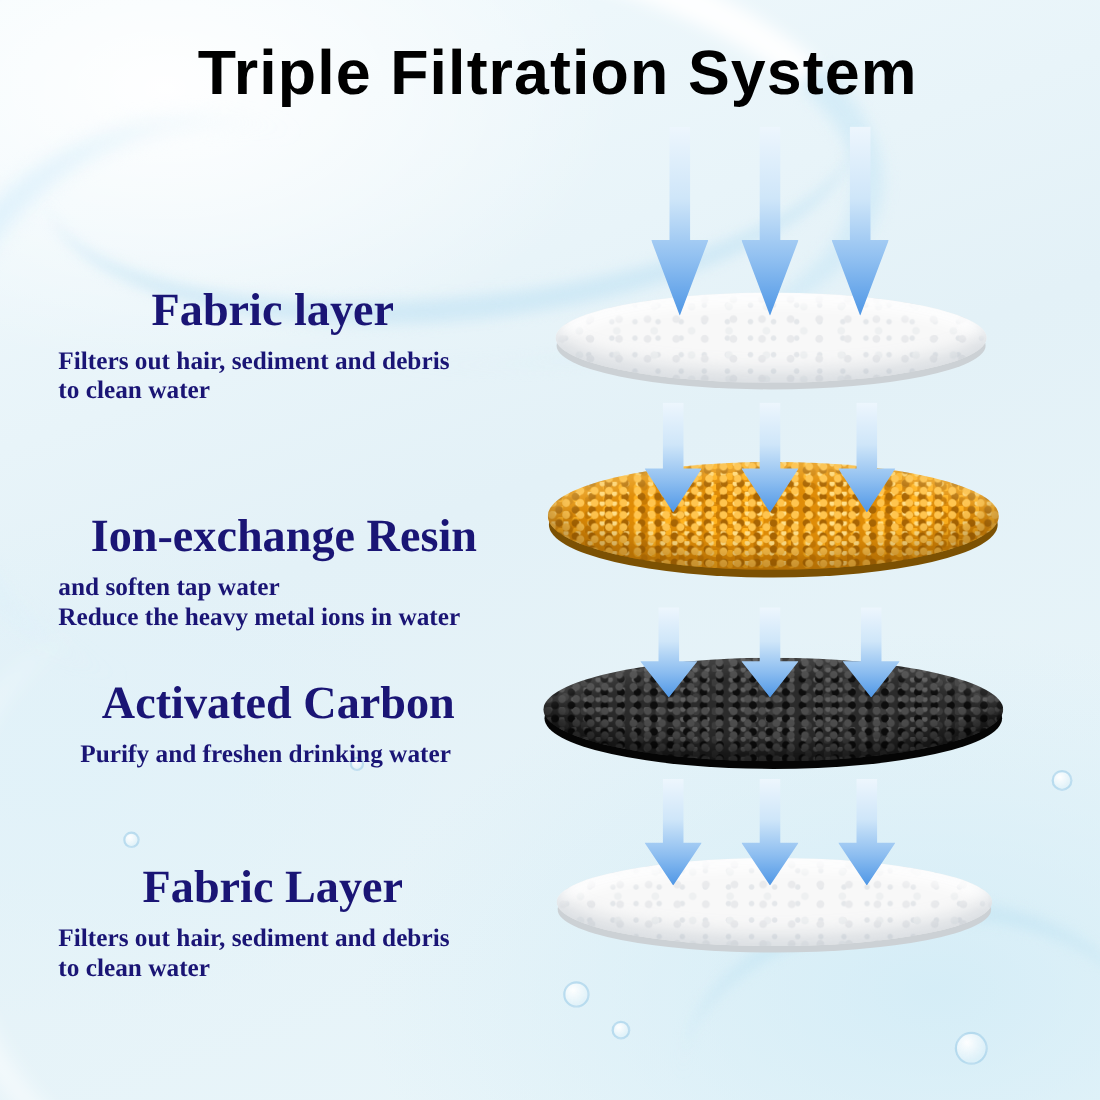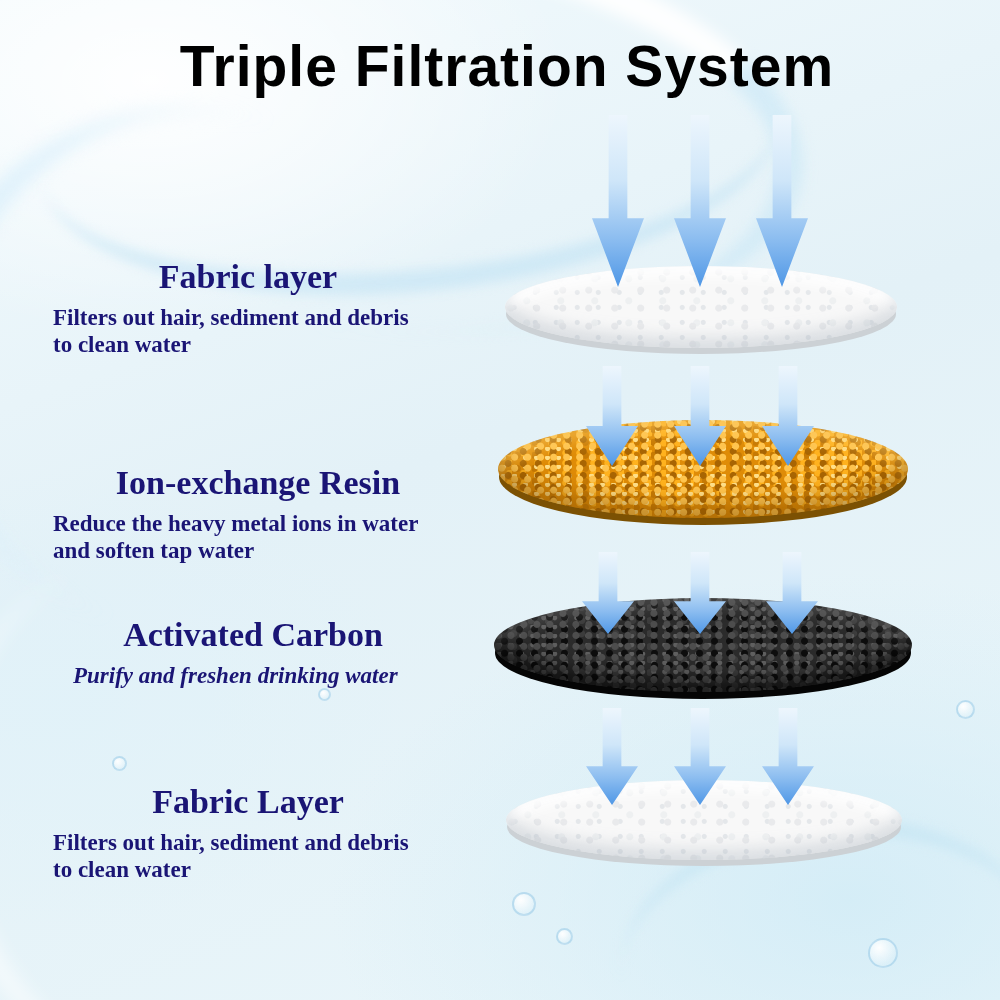--- a/index.html
+++ b/index.html
@@ -136,35 +136,35 @@
   }
   .g1 { left: 592px; top: 115px; width: 216px; height: 172px; }
   .g2 { left: 586px; top: 366px; width: 228px; height: 100px; }
   .g3 { left: 582px; top: 552px; width: 236px; height: 82px; }
   .g4 { left: 586px; top: 708px; width: 228px; height: 97px; }
 
   
   .label { position: absolute; z-index: 4; color: var(--heading-text, #1a1575); }
   .label .heading {
     text-align: center;
-    font-size: 34px;
+    font-size: 42px;
     font-weight: 700;
     margin-bottom: 8px;
   }
   .label .desc {
     font-size: 23px;
     font-weight: 700;
     line-height: 1.18;
     padding-left: 25px;
   }
   .label .line { display: block; }
   .l1 { left: 28px; top: 258px; width: 440px; }
   .l2 { left: 28px; top: 464px; width: 460px; }
   .l3 { left: 23px; top: 616px; width: 460px; }
-  .l3 .desc { padding-left: 50px; font-style: italic; }
+  .l3 .desc { padding-left: 50px; }
   .l4 { left: 28px; top: 783px; width: 440px; }
 </style>
 </head>
 <body>
 
 <div class="canvas">
 
   <div class="swirl swirl-a"></div>
   <div class="swirl swirl-b"></div>
   <div class="swirl swirl-c"></div>
@@ -209,22 +209,22 @@
     <div class="heading">Fabric layer</div>
     <div class="desc">
       <span class="line">Filters out hair, sediment and debris</span>
       <span class="line">to clean water</span>
     </div>
   </div>
 
   <div class="label l2">
     <div class="heading">Ion-exchange Resin</div>
     <div class="desc">
+      <span class="line">and soften tap water</span>
       <span class="line">Reduce the heavy metal ions in water</span>
-      <span class="line">and soften tap water</span>
     </div>
   </div>
 
   <div class="label l3">
     <div class="heading">Activated Carbon</div>
     <div class="desc">
       <span class="line">Purify and freshen drinking water</span>
     </div>
   </div>
 

